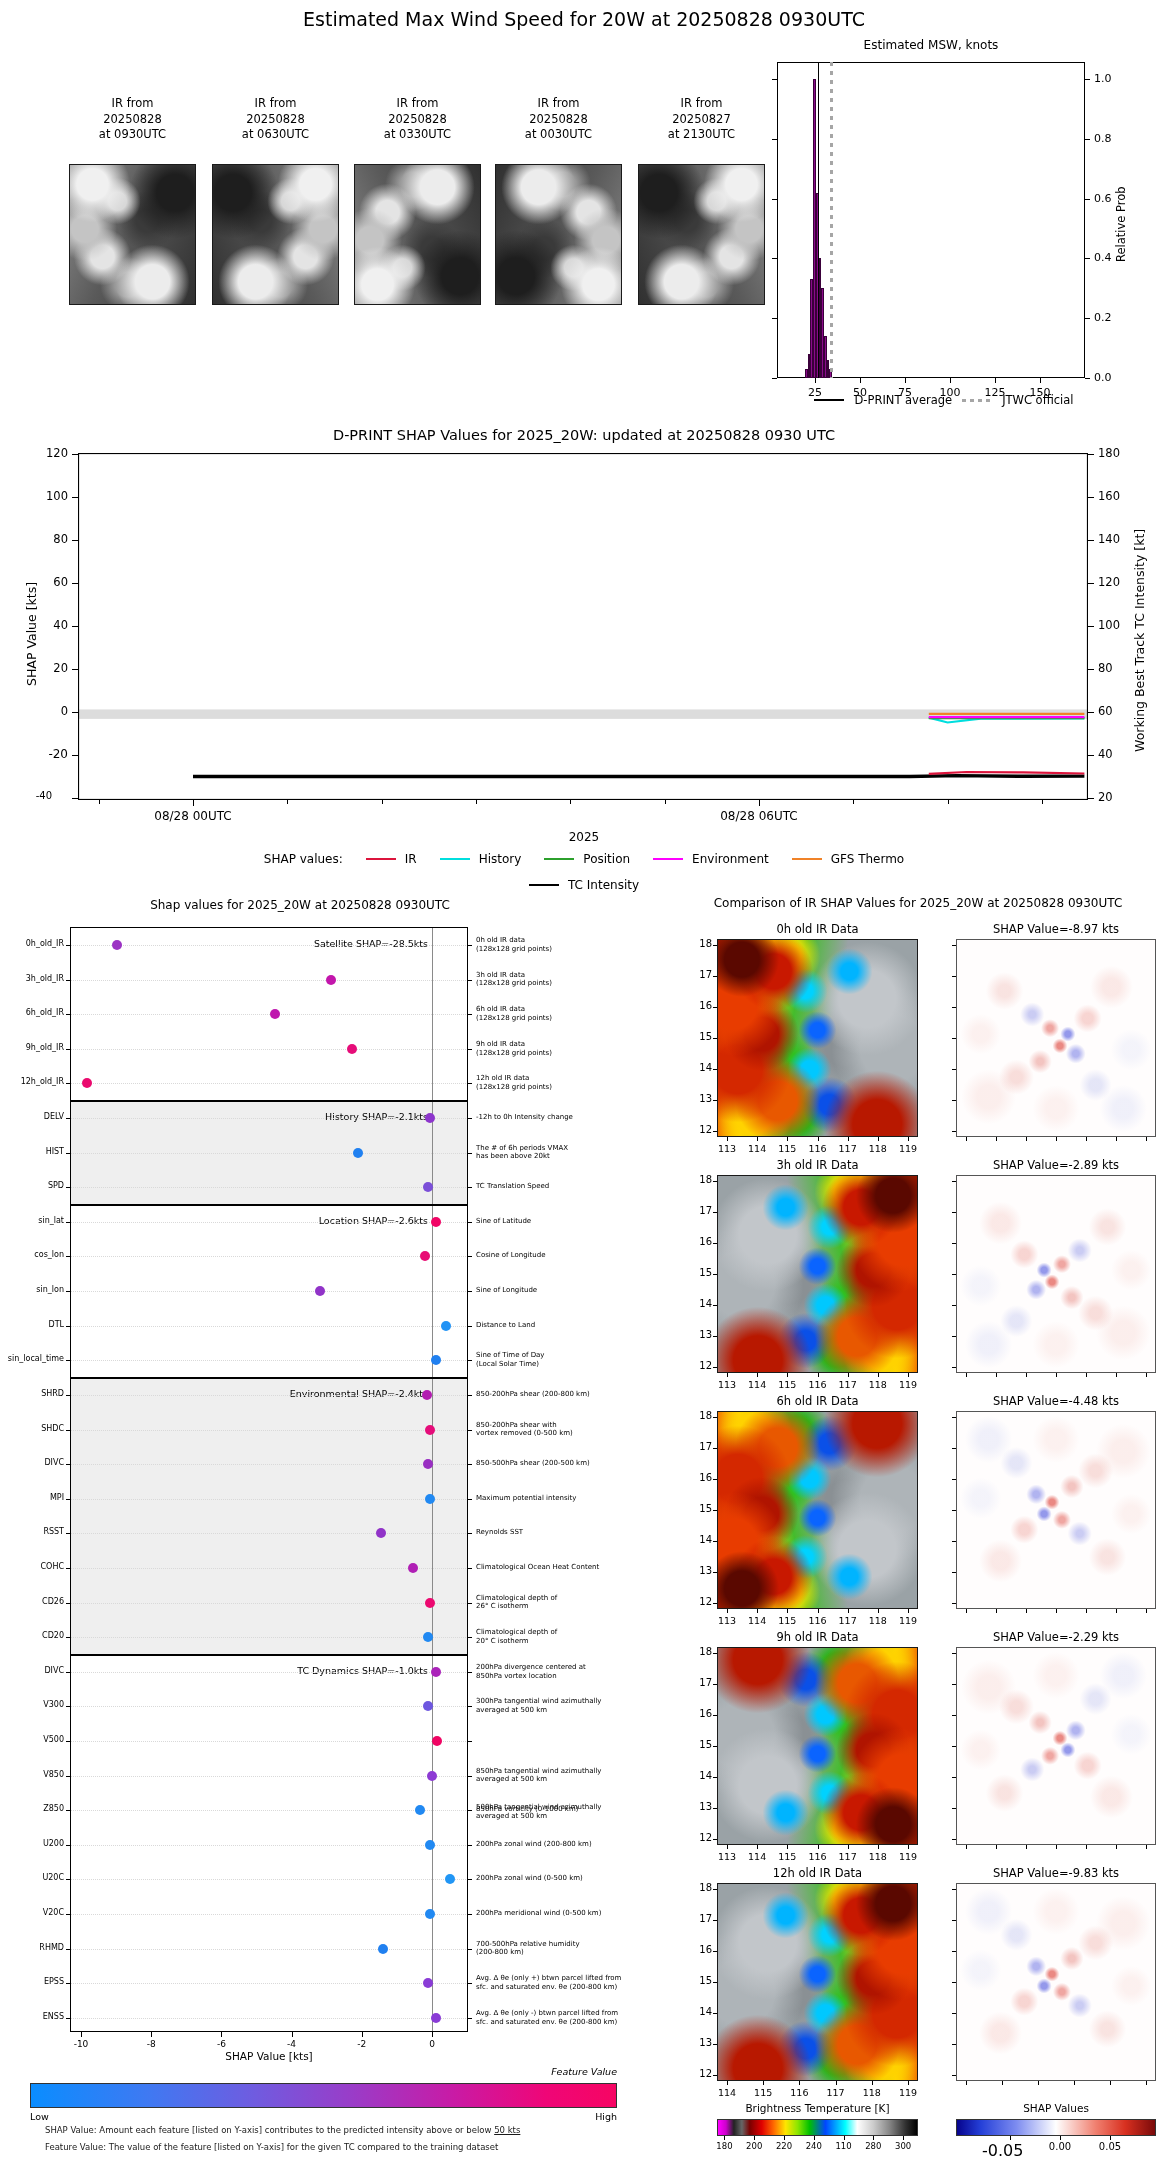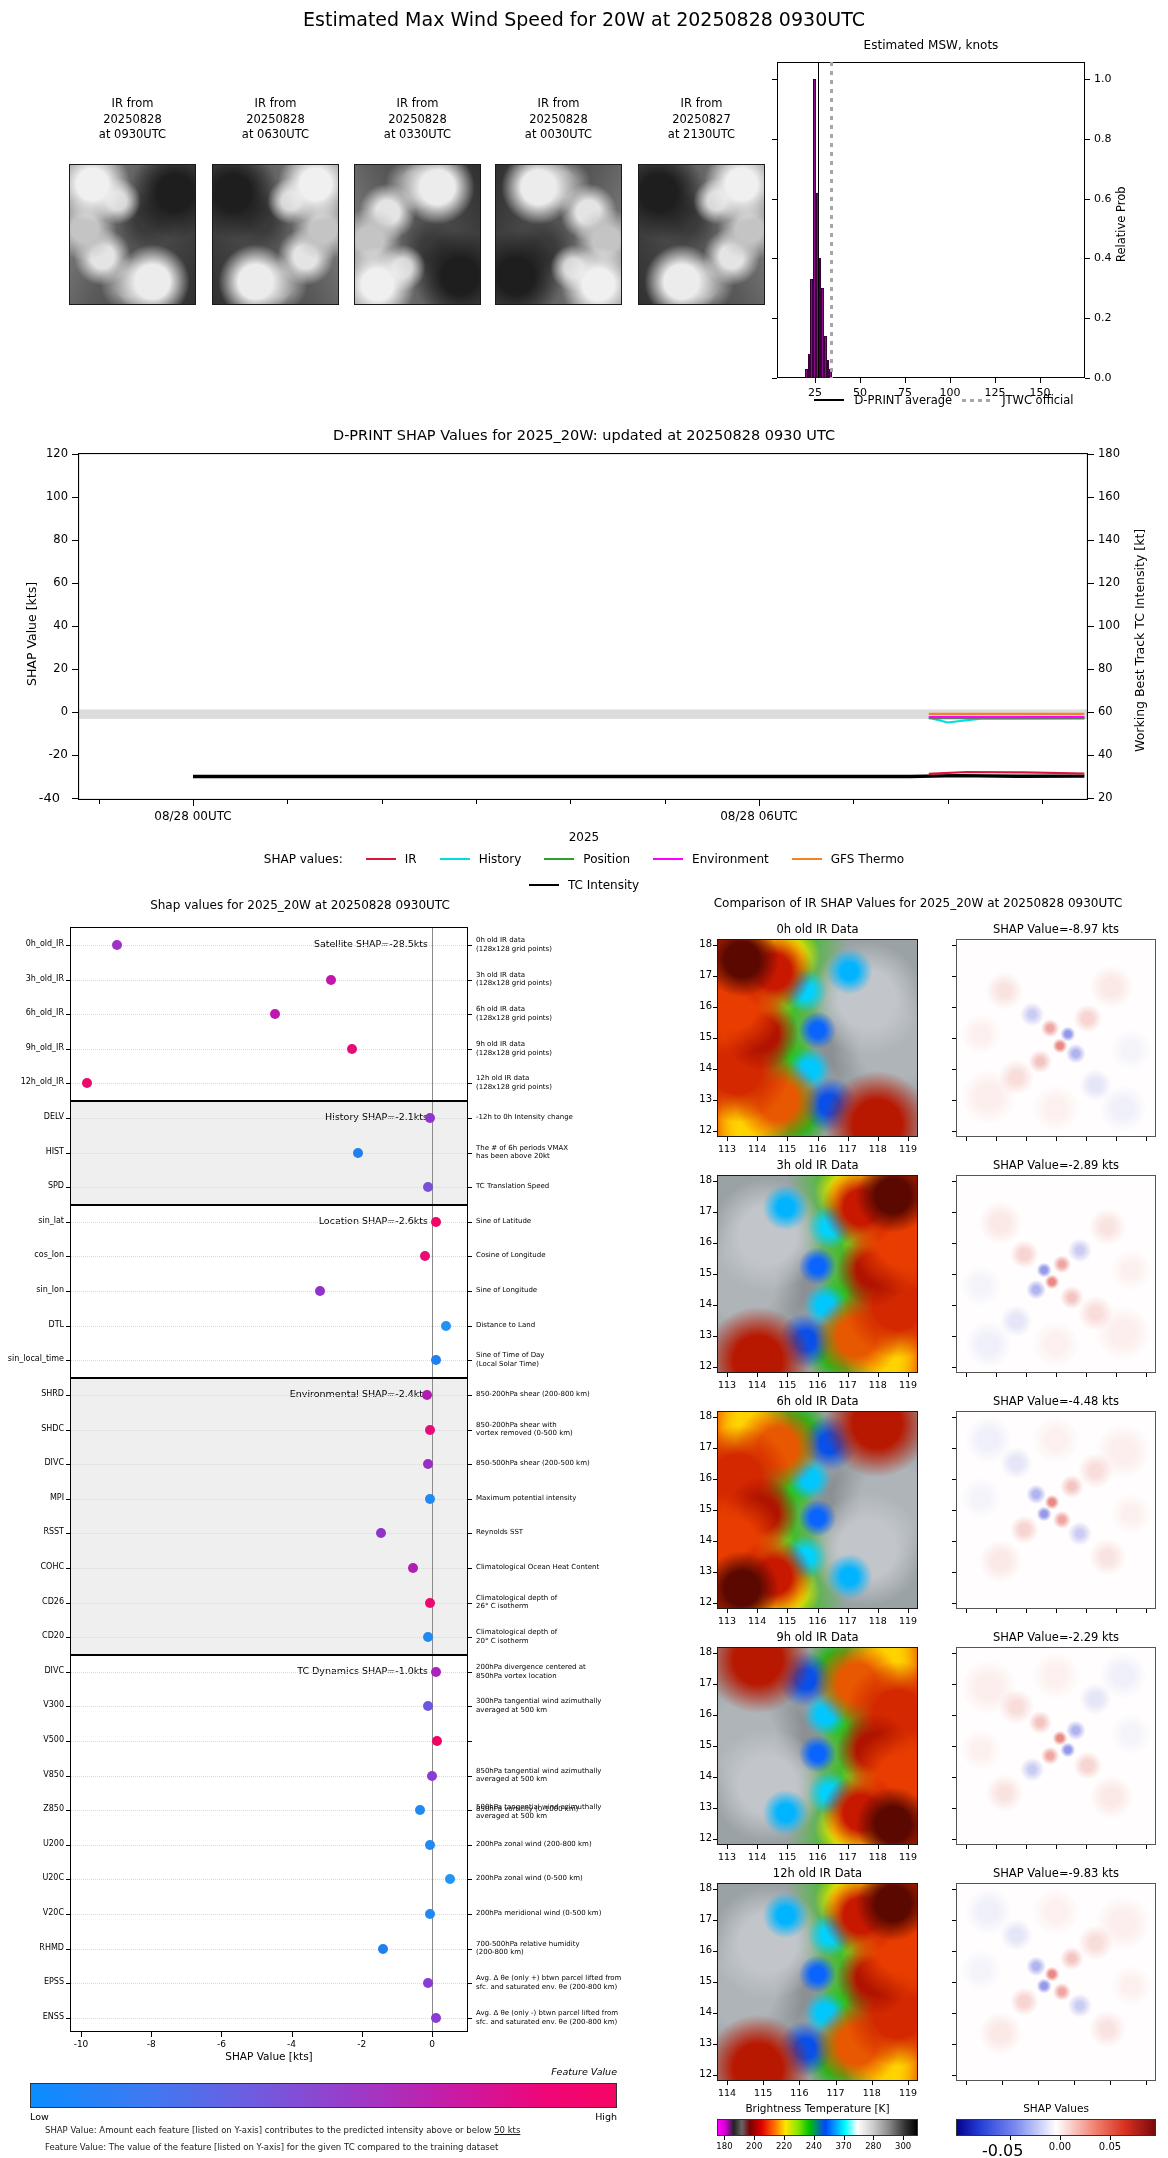--- a/index.html
+++ b/index.html
@@ -198,21 +198,21 @@
       <div class="abs" style="left: 1098px; top: 661px; font-size: 11.5px;">80</div>
       <div class="tick" style="left: 72px; top: 712px; width: 6px; height: 1px;"></div>
       <div class="abs rgt" style="left: 32px; top: 704px; width: 36px; font-size: 11.5px;">0</div>
       <div class="tick" style="left: 1088px; top: 712px; width: 6px; height: 1px;"></div>
       <div class="abs" style="left: 1098px; top: 704px; font-size: 11.5px;">60</div>
       <div class="tick" style="left: 72px; top: 755px; width: 6px; height: 1px;"></div>
       <div class="abs rgt" style="left: 32px; top: 747px; width: 36px; font-size: 12px;">-20</div>
       <div class="tick" style="left: 1088px; top: 755px; width: 6px; height: 1px;"></div>
       <div class="abs" style="left: 1098px; top: 747px; font-size: 11.5px;">40</div>
       <div class="tick" style="left: 72px; top: 798px; width: 6px; height: 1px;"></div>
-      <div class="abs rgt" style="left: 24px; top: 790px; width: 36px; font-size: 13px;">-40</div>
+      <div class="abs rgt" style="left: 16px; top: 790px; width: 36px; font-size: 10px;">-40</div>
       <div class="tick" style="left: 1088px; top: 798px; width: 6px; height: 1px;"></div>
       <div class="abs" style="left: 1098px; top: 790px; font-size: 11.5px;">20</div>
       <div class="tick" style="left: 98.67px; top: 800px; width: 1px; height: 4px;"></div>
       <div class="tick" style="left: 193px; top: 800px; width: 1px; height: 4px;"></div>
       <div class="tick" style="left: 287.33px; top: 800px; width: 1px; height: 4px;"></div>
       <div class="tick" style="left: 381.66px; top: 800px; width: 1px; height: 4px;"></div>
       <div class="tick" style="left: 475.99px; top: 800px; width: 1px; height: 4px;"></div>
       <div class="tick" style="left: 570.32px; top: 800px; width: 1px; height: 4px;"></div>
       <div class="tick" style="left: 664.65px; top: 800px; width: 1px; height: 4px;"></div>
       <div class="tick" style="left: 758.98px; top: 800px; width: 1px; height: 4px;"></div>
@@ -724,21 +724,21 @@
       <div class="tick" style="left: 1146px; top: 2081px; width: 1px; height: 4px;"></div>
       <div class="tick" style="left: 724.444px; top: 2136px; width: 1px; height: 4px;"></div>
       <div class="abs ctr" style="left: 709.444px; top: 2141px; width: 30px; font-size: 8.5px;">180</div>
       <div class="tick" style="left: 754.222px; top: 2136px; width: 1px; height: 4px;"></div>
       <div class="abs ctr" style="left: 739.222px; top: 2141px; width: 30px; font-size: 8.5px;">200</div>
       <div class="tick" style="left: 784px; top: 2136px; width: 1px; height: 4px;"></div>
       <div class="abs ctr" style="left: 769px; top: 2141px; width: 30px; font-size: 8.5px;">220</div>
       <div class="tick" style="left: 813.778px; top: 2136px; width: 1px; height: 4px;"></div>
       <div class="abs ctr" style="left: 798.778px; top: 2141px; width: 30px; font-size: 8.5px;">240</div>
       <div class="tick" style="left: 843.556px; top: 2136px; width: 1px; height: 4px;"></div>
-      <div class="abs ctr" style="left: 828.556px; top: 2141px; width: 30px; font-size: 8.5px;">370</div>
+      <div class="abs ctr" style="left: 828.556px; top: 2141px; width: 30px; font-size: 8.5px;">110</div>
       <div class="tick" style="left: 873.333px; top: 2136px; width: 1px; height: 4px;"></div>
       <div class="abs ctr" style="left: 858.333px; top: 2141px; width: 30px; font-size: 8.5px;">280</div>
       <div class="tick" style="left: 903.111px; top: 2136px; width: 1px; height: 4px;"></div>
       <div class="abs ctr" style="left: 888.111px; top: 2141px; width: 30px; font-size: 8.5px;">300</div>
       <div class="tick" style="left: 1010px; top: 2136px; width: 1px; height: 4px;"></div>
       <div class="abs ctr" style="left: 982px; top: 2141px; width: 40px; font-size: 16px;">-0.05</div>
       <div class="tick" style="left: 1060px; top: 2136px; width: 1px; height: 4px;"></div>
       <div class="abs ctr" style="left: 1040px; top: 2141px; width: 40px; font-size: 10px;">0.00</div>
       <div class="tick" style="left: 1110px; top: 2136px; width: 1px; height: 4px;"></div>
       <div class="abs ctr" style="left: 1090px; top: 2141px; width: 40px; font-size: 10px;">0.05</div>

